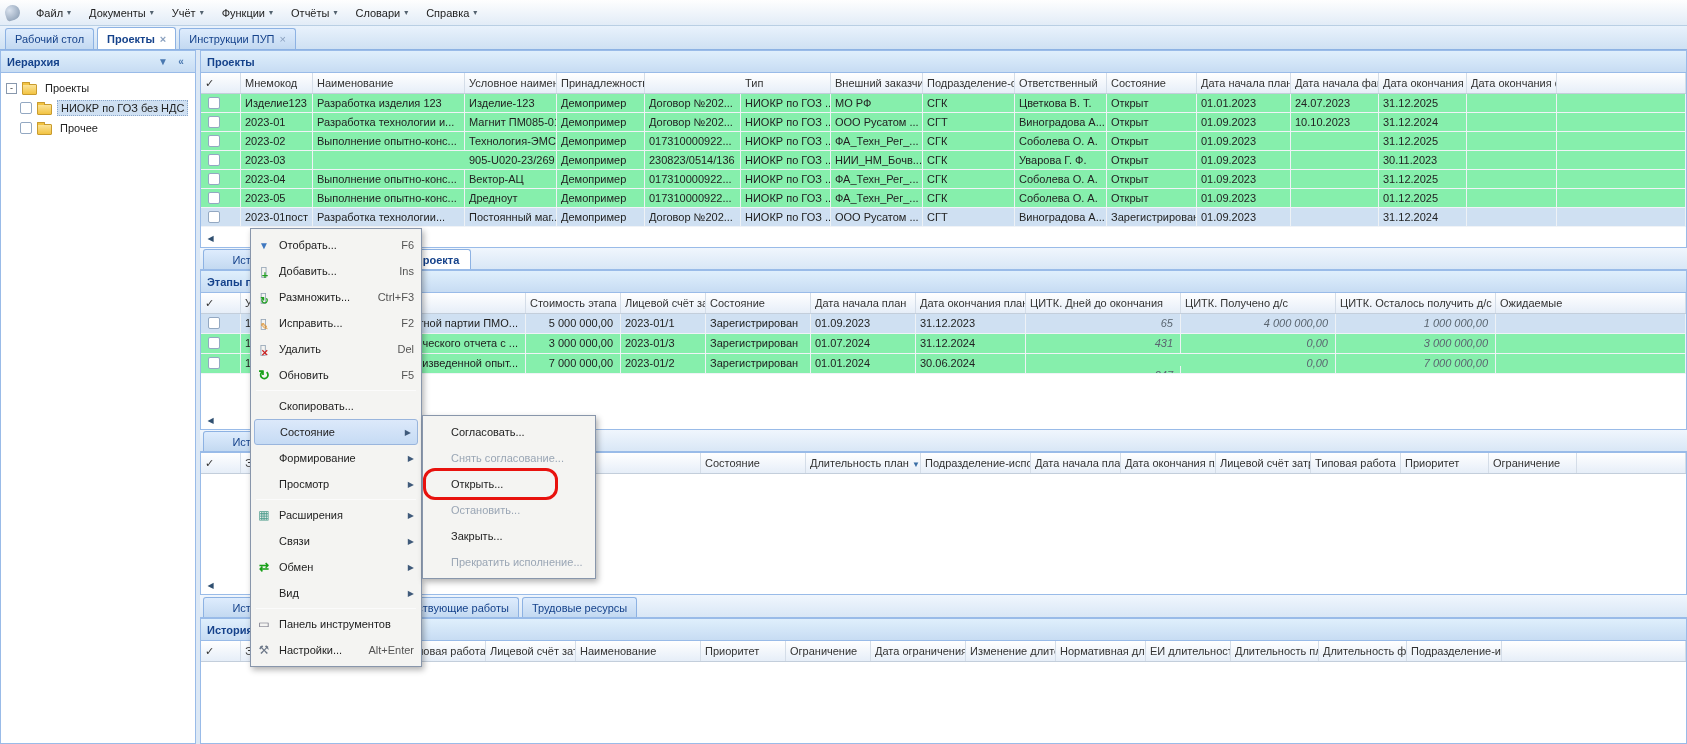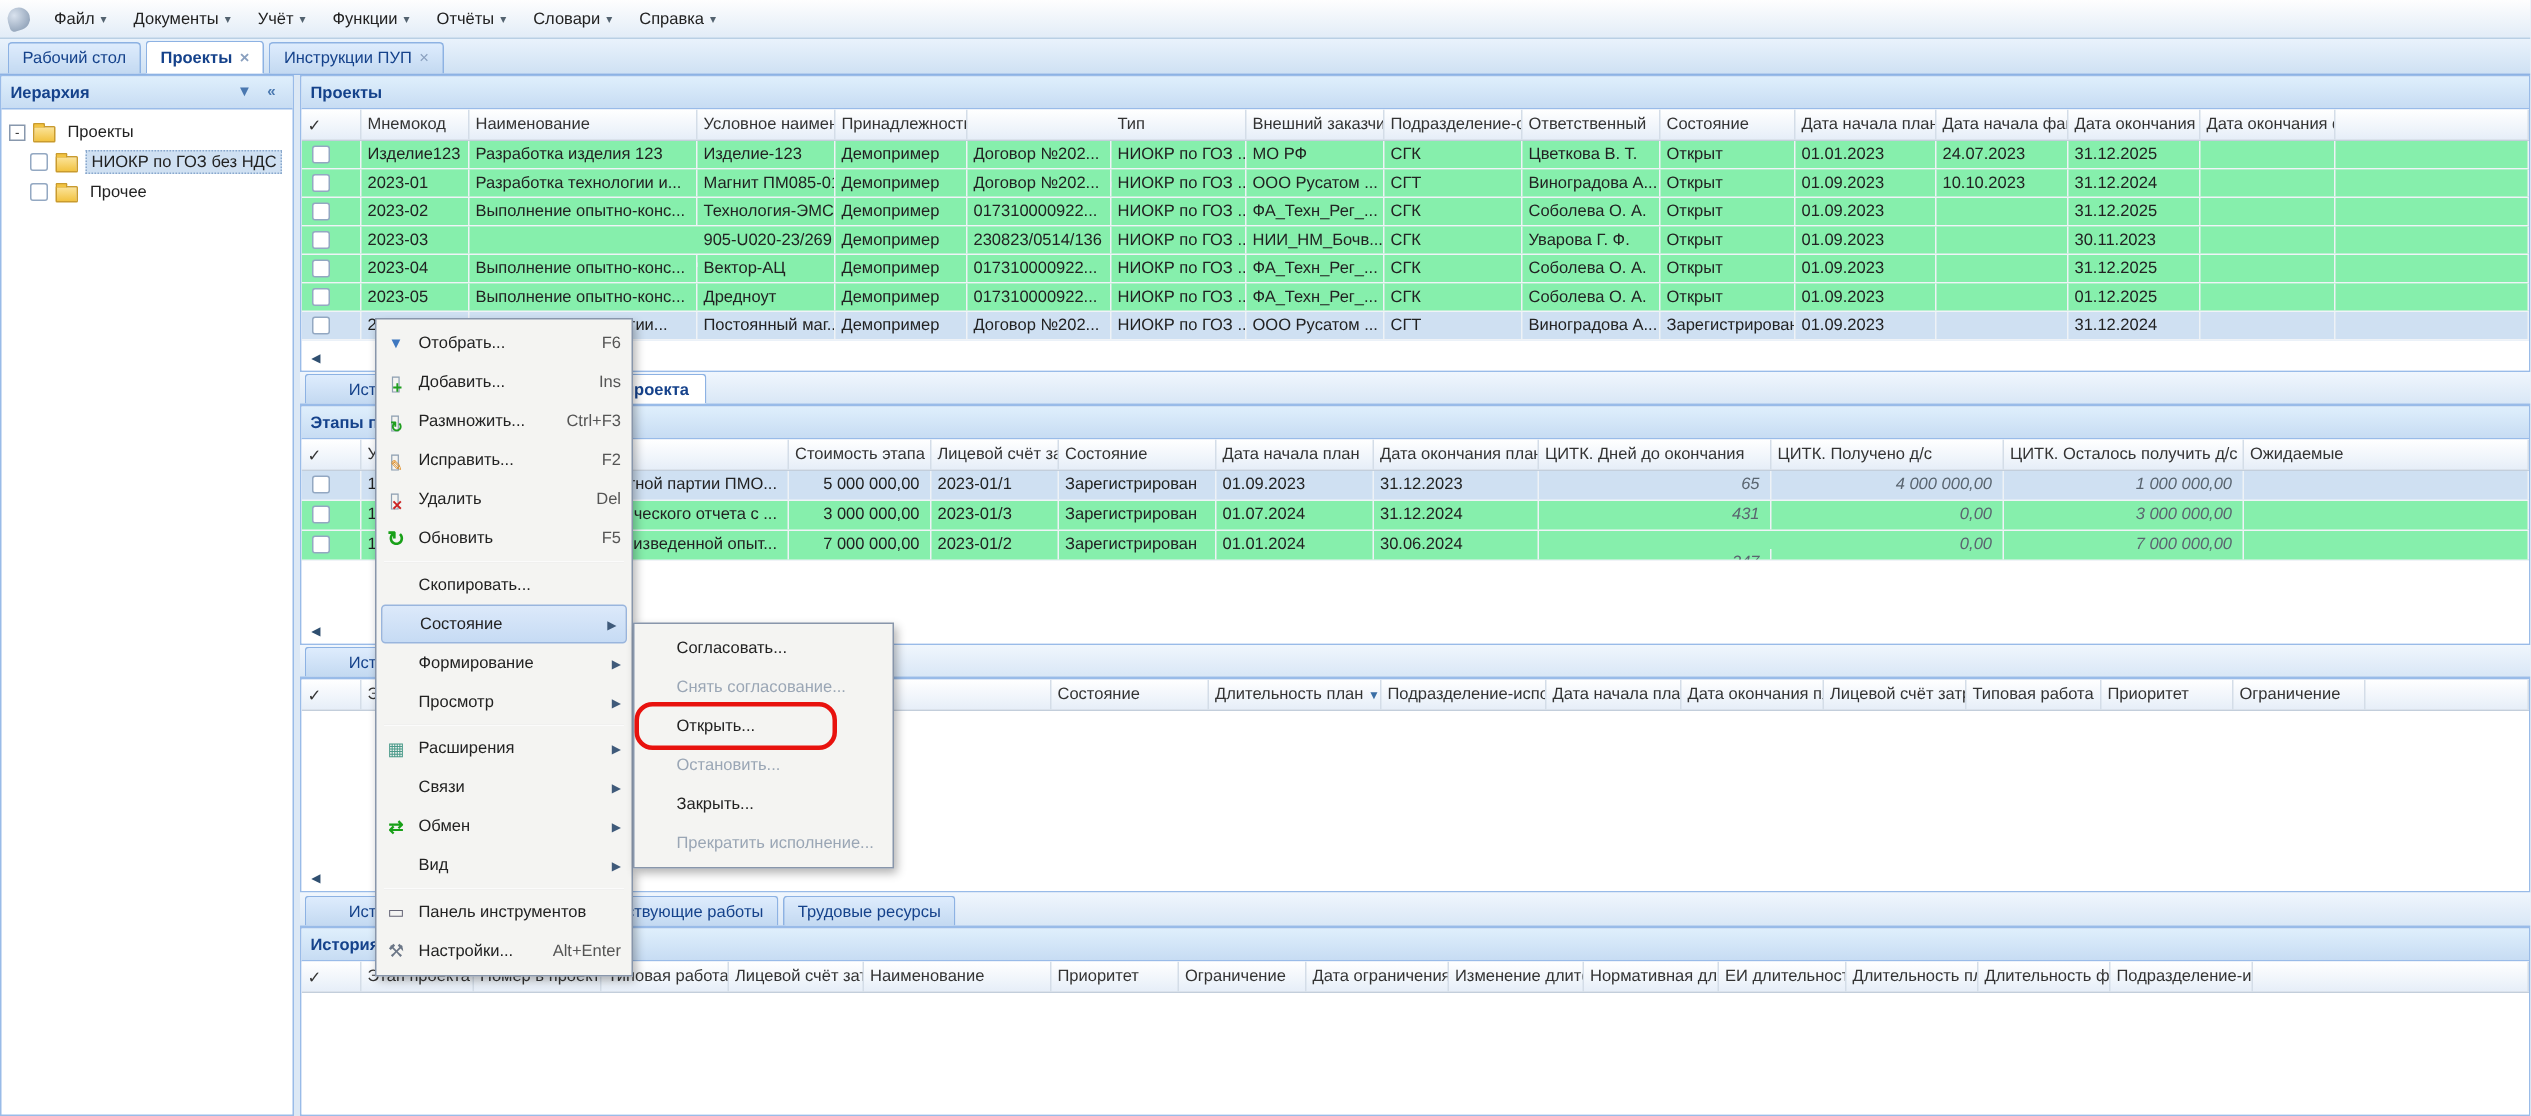--- a/index.html
+++ b/index.html
@@ -61,21 +61,21 @@
   .cell.r{text-align:right;padding-right:7px}
   .cell.it{font-style:italic;color:#5a6570}
   .cell .cb{margin-left:3px;margin-top:0px;display:inline-block}
   .hsb{position:absolute;width:15px;height:15px;display:flex;align-items:center;justify-content:center;font-size:8px;color:#2f4f70;cursor:default}
   .p-projects .hsb{left:2px;top:180px}
   .p-stages .hsb{left:2px;top:142px}
   .p-works .hsb{left:2px;top:125px}
 
   
   .ctx{position:absolute;background:#f4f4f2;border:1px solid #8896ab;box-shadow:2px 3px 6px rgba(0,0,0,.3);padding:3px 1px;z-index:50}
-  .ctx.root{left:250px;top:212px;width:172px}
+  .ctx.root{left:250px;top:228px;width:172px}
   .ctx.submenu{left:422px;top:415px;width:174px;z-index:60}
   .mi{height:26px;display:flex;align-items:center;padding:0 6px 0 3px;position:relative;cursor:default}
   .mi .ic{width:18px;height:16px;margin-right:6px;flex:none;display:flex;align-items:center;justify-content:center}
   .mi .lbl{flex:1;white-space:nowrap;overflow:hidden}
   .mi .sc{color:#555;margin-left:10px;white-space:nowrap}
   .mi .arrow{color:#3f5a7a;font-size:8px;margin-left:6px}
   .mi.hl{background:linear-gradient(#dce9fa,#c6dbf4);border:1px solid #99b5dd;border-radius:3px;margin:0 2px;padding-left:1px}
   .mi.dis{color:var(--disabled-text,#9aa6b5)}
   .sep{height:1px;background:#d3d3d3;border-bottom:1px solid #fbfbfb;margin:2px 4px}
   .mi.annotated::after{content:"";position:absolute;left:-1px;right:36px;top:-3px;bottom:-3px;border:3px solid var(--annotation,#e8120e);border-radius:12px;pointer-events:none}

